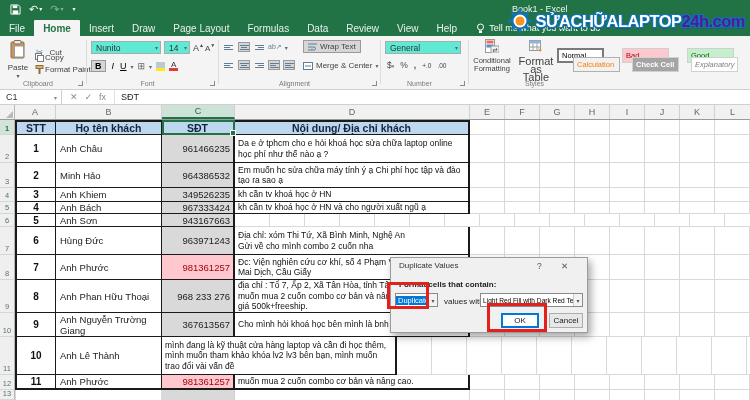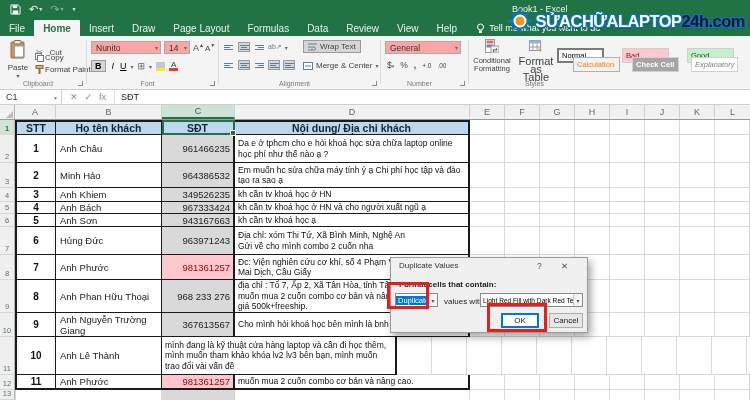--- a/index.html
+++ b/index.html
@@ -23,34 +23,34 @@
 
   
   .ribbon { position:absolute; left:0; top:36px; width:750px; height:54px; background:#f4f4f4; border-bottom:1px solid #cfcfcf; }
   .rgroup { position:absolute; top:0; height:53px; }
   .rsep { position:absolute; top:4px; width:1px; height:44px; background:#dcdcdc; }
   .glabel { position:absolute; bottom:2px; left:0; right:10px; text-align:center; font-size:7px; color:#7a7a7a; }
   .launcher { position:absolute; bottom:3px; right:3px; width:5px; height:5px; border-right:1px solid #8a8a8a; border-bottom:1px solid #8a8a8a; }
   .rbtn-lbl { font-size:8px; color:#3f3f3f; white-space:nowrap; }
   .icon-sm { display:inline-block; width:11px; text-align:center; font-size:9px; }
   .pressed { background:#d6d6d6; border:1px solid #9a9a9a; }
-  .combo { background:#fca5a5; border:1px solid #ababab; font-size:8.5px; color:#333; display:flex; align-items:center; justify-content:space-between; padding:0 2px 0 4px; }
+  .combo { background:#5eead4; border:1px solid #ababab; font-size:8.5px; color:#333; display:flex; align-items:center; justify-content:space-between; padding:0 2px 0 4px; }
   .combo .arr { font-size:6px; color:#666; }
   .miniico { display:inline-flex; flex-direction:column; justify-content:center; gap:1px; width:12px; height:10px; padding:1px; }
   .miniico i { display:block; height:1px; background:#5f7d96; }
   .aL i:nth-child(1){width:9px} .aL i:nth-child(2){width:6px} .aL i:nth-child(3){width:9px}
   .aC { align-items:center } .aC i:nth-child(1){width:9px} .aC i:nth-child(2){width:6px} .aC i:nth-child(3){width:9px}
   .aR { align-items:flex-end } .aR i:nth-child(1){width:9px} .aR i:nth-child(2){width:6px} .aR i:nth-child(3){width:9px}
   .styles-cell { width:47px; height:15px; font-size:7.5px; display:flex; align-items:center; padding:0 3px; border:1px solid #d0d0d0; background:#fff; white-space:nowrap; overflow:hidden; }
 
   
   .watermark { position:absolute; right:5px; top:9px; display:flex; align-items:center; gap:3px; z-index:60; }
   .wm-text { font-size:16.5px; font-weight:bold; letter-spacing:-0.5px; white-space:nowrap;
     text-shadow:-1px -1px 0 #1273b8, 1px -1px 0 #1273b8, -1px 1px 0 #1273b8, 1px 1px 0 #1273b8, 0 2px 0 #0d5c94; }
-  .wm-white { color:#ffffff; } .wm-orange { color:#0f172a; }
+  .wm-white { color:#ffffff; } .wm-orange { color:#4c1d95; }
 
   
   .formulabar { position:absolute; left:0; top:90px; width:750px; height:15px; background:#fff; border-bottom:1px solid #d0d0d0; display:flex; align-items:stretch; }
   .namebox { width:62px; border-right:1px solid #d0d0d0; font-size:9px; color:#333; display:flex; align-items:center; padding-left:6px; justify-content:space-between; }
   .namebox .arr { font-size:6px; color:#888; padding-right:4px; }
   .fxbtns { display:flex; align-items:center; gap:7px; padding:0 8px; border-right:1px solid #e0e0e0; color:#8a8a8a; font-size:9px; }
   .fval { font-size:9px; color:#222; display:flex; align-items:center; padding-left:6px; }
 
   
   .colheaders { position:absolute; left:0; top:105px; width:750px; height:15px; display:flex; border-bottom:1px solid #9a9a9a; background:#f1f1f1; }
@@ -450,21 +450,20 @@
       <div class="cC">967333424</div>
       <div class="cD">kh cần tv khoá học ở HN và cho người xuất ngũ ạ</div>
       <div class="rest"></div>
     </div>
 
     <div class="grow" style="height:13px">
       <div class="gut">6</div>
       <div class="cA">5</div>
       <div class="cB">Anh Sơn</div>
       <div class="cC">943167663</div>
-      <div class="cD">kh cần tv khoá học ạ</div>
       <div class="rest"></div>
     </div>
 
     <div class="grow" style="height:28px">
       <div class="gut">7</div>
       <div class="cA">6</div>
       <div class="cB">Hùng Đức</div>
       <div class="cC">963971243</div>
       <div class="cD">Địa chỉ: xóm Thi Tứ, Xã Bình Minh, Nghệ An
 Gửi về cho mình combo 2 cuốn nha</div>

